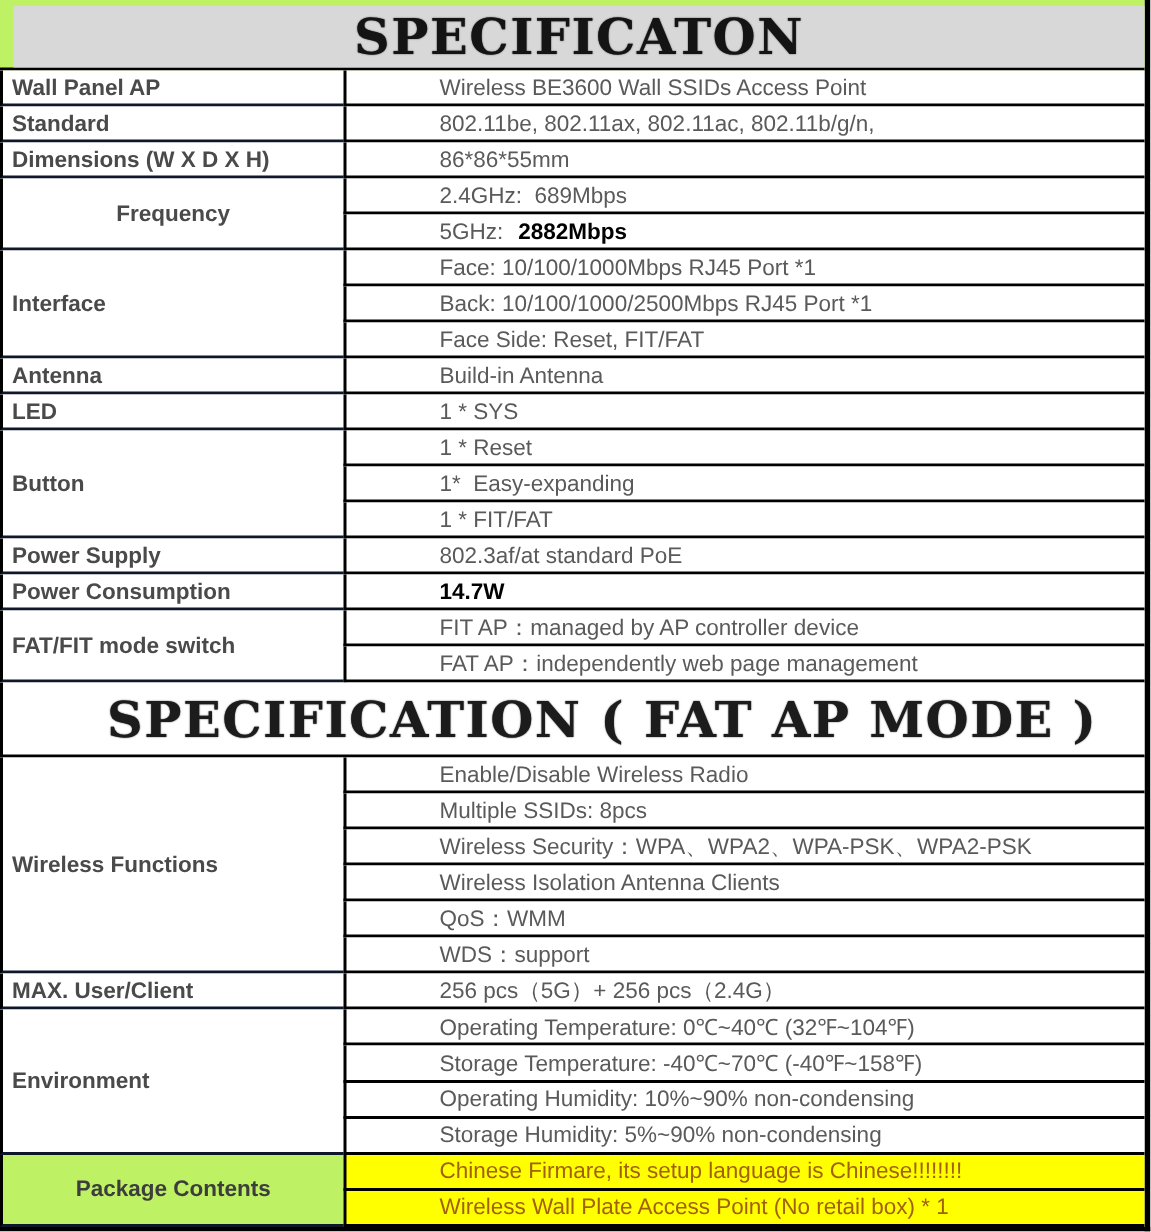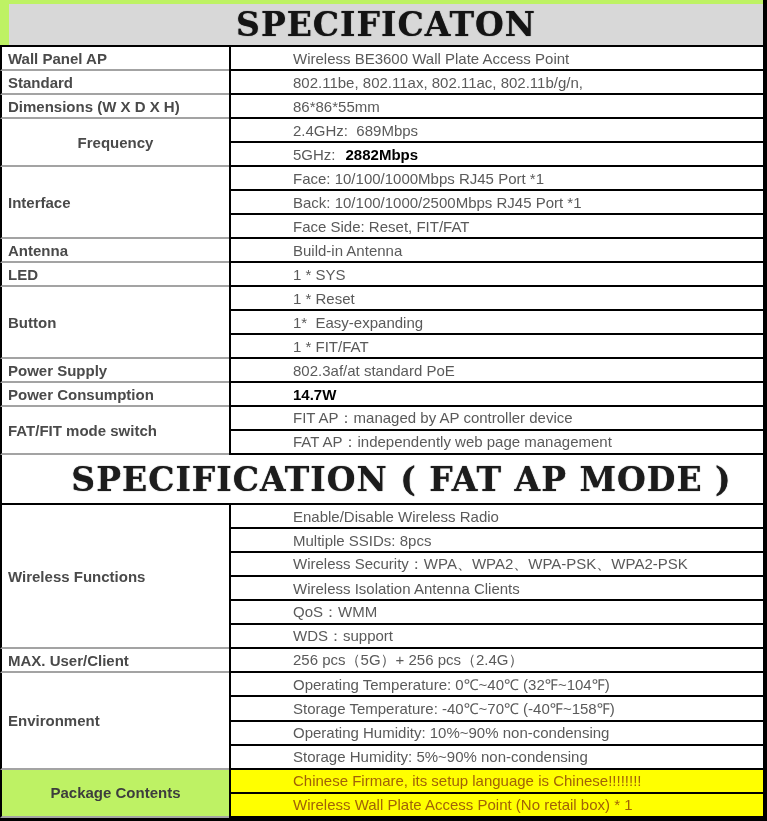--- a/index.html
+++ b/index.html
@@ -23,21 +23,21 @@
     font-family:"DejaVu Serif",serif;font-weight:bold;font-size:33px;
     color:#141414;letter-spacing:1px;text-shadow:0 0 1px #333;
   }
   .hdr2-cell{
     border-left:2px solid #000;border-bottom:2px solid #000;text-align:center;
     font-family:"DejaVu Serif",serif;font-weight:bold;font-size:33px;
     color:#1c1c1c;letter-spacing:1px;text-shadow:0 0 1px #333;background:#fff;padding-left:38px;
   }
 
   .lbl{
-    border-left:2px solid #000;border-bottom:2px solid #a3a3a3;
+    border-left:2px solid #000;border-bottom:2px solid #0f172a;
     font-weight:bold;color:#4a4a4a;font-size:15px;padding-left:6px;background:#fff;
   }
   .lbl.center{text-align:center;padding-left:0;}
   .val{
     border-left:2px solid #000;border-bottom:2px solid #000;
     color:#5a5a5a;font-size:15px;padding-left:62px;background:#fff;
     white-space:pre-wrap;
   }
   .boldval{color:#000;font-weight:bold;}
   .gap{margin-left:10px;}
@@ -56,21 +56,21 @@
 
     <tbody>
         <tr class="hdr1-row">
       <td colspan="2" class="hdr1-cell">
         <div class="hdr1">SPECIFICATON</div>
       </td>
     </tr>
 
     <tr class="r">
       <td class="lbl">Wall Panel AP</td>
-      <td class="val">Wireless BE3600 Wall Plate Access Point</td>
+      <td class="val">Wireless BE3600 Wall SSIDs Access Point</td>
     </tr>
 
     <tr class="r">
       <td class="lbl">Standard</td>
       <td class="val">802.11be, 802.11ax, 802.11ac, 802.11b/g/n,</td>
     </tr>
 
     <tr class="r">
       <td class="lbl">Dimensions (W X D X H)</td>
       <td class="val">86*86*55mm</td>

